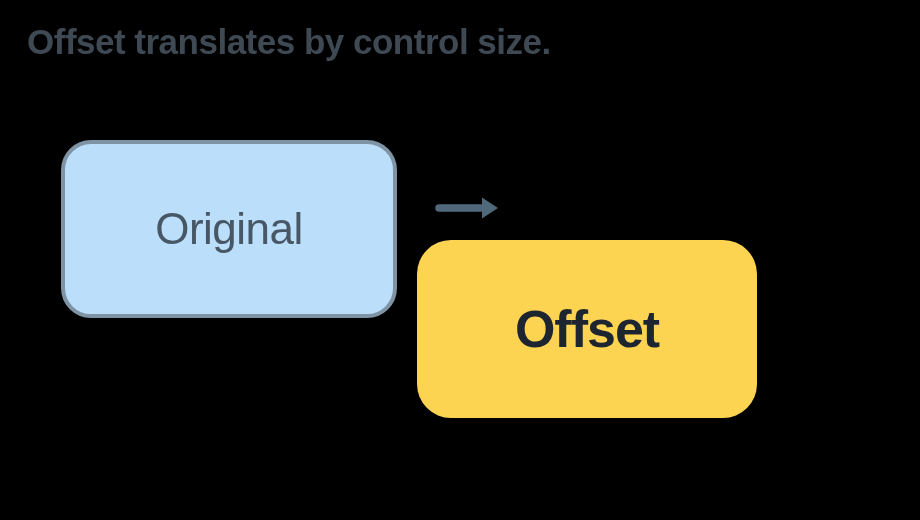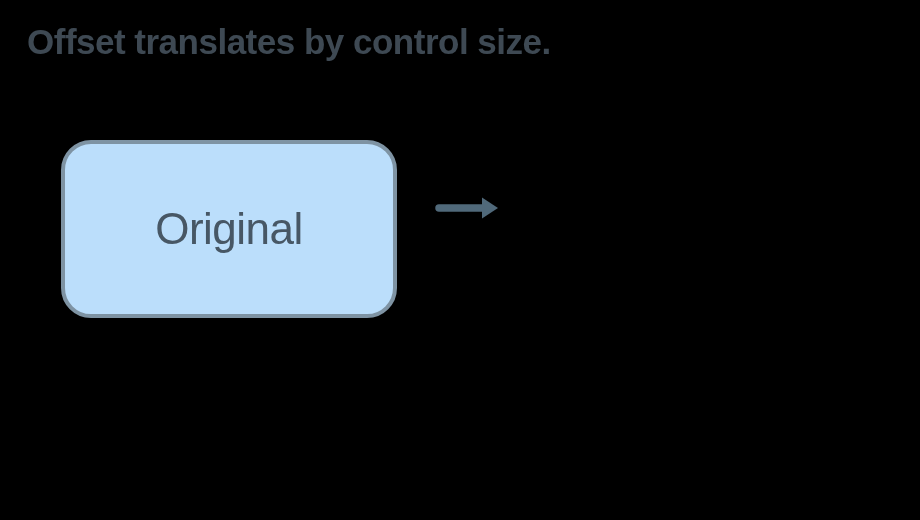--- a/index.html
+++ b/index.html
@@ -88,15 +88,18 @@
 
   <div class="box box-original">
     <span class="label">Original</span>
   </div>
 
   <svg class="arrow" width="68" height="28" viewBox="0 0 68 28">
     <line x1="6" y1="14" x2="50" y2="14" stroke="#50697A" stroke-width="7.5" stroke-linecap="round"></line>
     <polygon points="49,3.5 49,24.5 65,14" fill="#50697A"></polygon>
   </svg>
 
+  <div class="box box-offset">
+    <span class="label">Offset</span>
+  </div>
 
 
 </div>
 
 </body></html>

